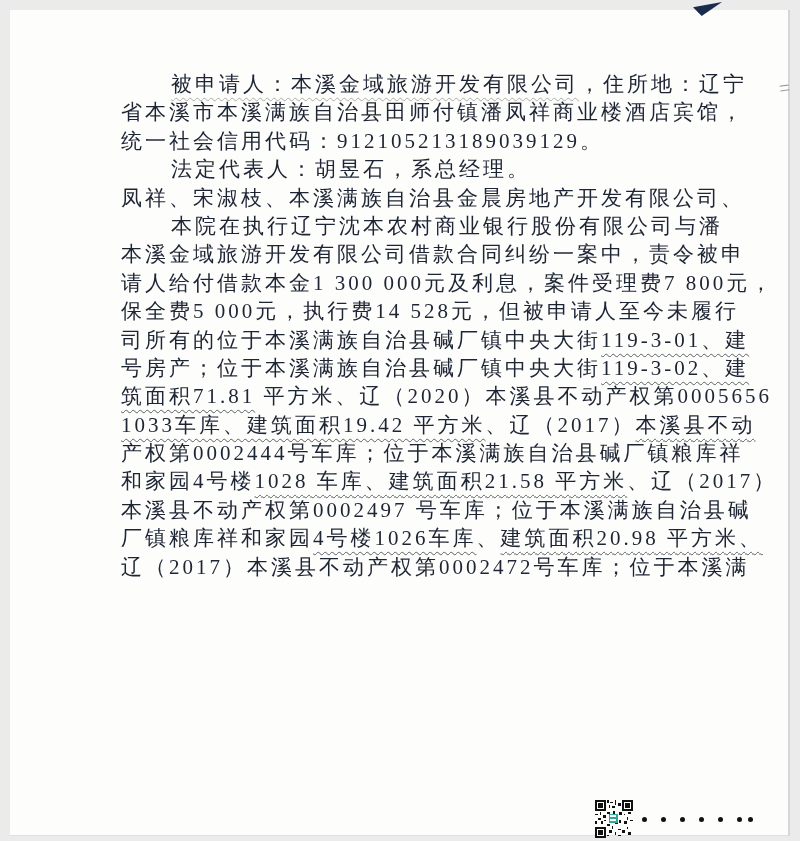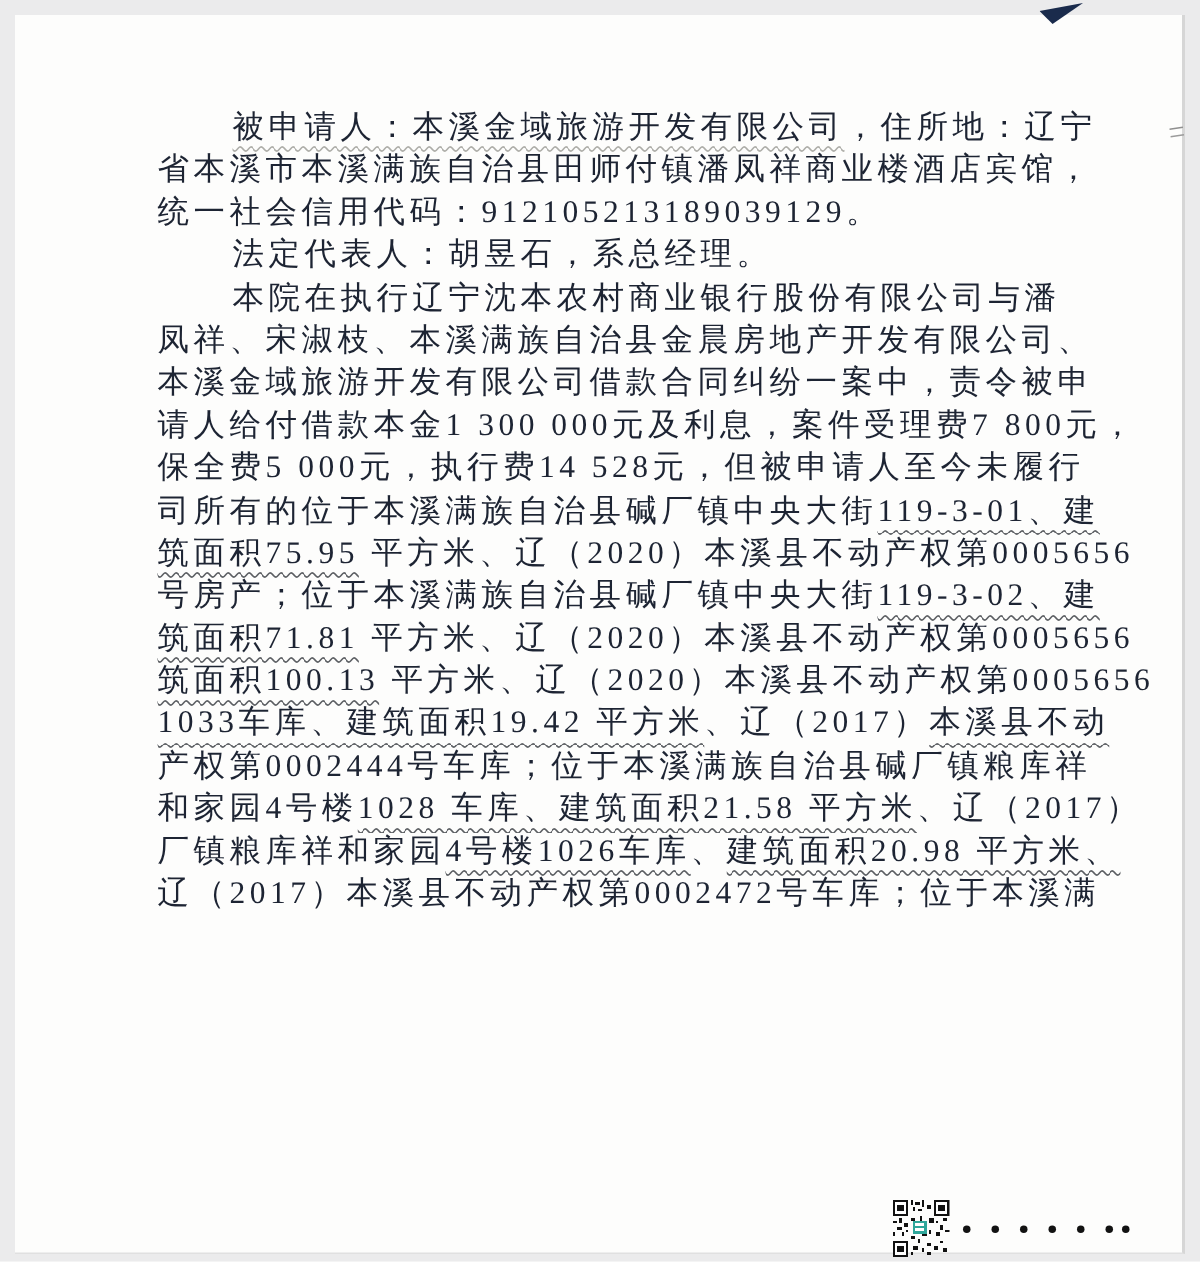--- a/index.html
+++ b/index.html
@@ -21,21 +21,21 @@
   .doc-body {
     position:absolute;
     left:95px; top:60px;
     width:630px;
     color:#1d2433;
     font-size:21px;
     line-height:28.4px;
     letter-spacing:3px;
     white-space:nowrap;
   }
-  .line { height:28.4px; }
+  .line { height:28.4px;margin-left:16px; }
   .line.indent { padding-left:50px; }
   .u {
     text-decoration:underline;
     text-decoration-style:wavy;
     text-decoration-color:#5c5f63;
     text-decoration-thickness:1px;
     text-underline-offset:6px;
   }
   .u-light { text-decoration-color:#adada8; }
   .corner-fold {
@@ -78,33 +78,32 @@
 </head>
 <body>
 
 <div class="paper">
 
   <div class="doc-body">
       <div class="line indent"><span class="u u-light">被申请人：本溪金域旅游开发有限公司</span><span>，住所地：辽宁</span></div>
       <div class="line"><span>省本溪市本溪满族自治县田师付镇潘凤祥商业楼酒店宾馆，</span></div>
       <div class="line"><span>统一社会信用代码：912105213189039129。</span></div>
       <div class="line indent"><span>法定代表人：胡昱石，系总经理。</span></div>
+      <div class="line"><span>凤祥、宋淑枝、本溪满族自治县金晨房地产开发有限公司、</span></div>
       <div class="line indent"><span>本院在执行辽宁沈本农村商业银行股份有限公司与潘</span></div>
-      <div class="line"><span>凤祥、宋淑枝、本溪满族自治县金晨房地产开发有限公司、</span></div>
       <div class="line"><span>本溪金域旅游开发有限公司借款合同纠纷一案中，责令被申</span></div>
       <div class="line"><span>请人给付借款本金1 300 000元及利息，案件受理费7 800元，</span></div>
       <div class="line"><span>保全费5 000元，执行费14 528元，但被申请人至今未履行</span></div>
       <div class="line"><span>司所有的位于本溪满族自治县碱厂镇中央大街</span><span class="u">119-3-01、建</span></div>
-      <div class="line"><span class="u">筑面积75.95</span><span> 平方米、辽（2020）本溪县不动产权第0005656</span></div>
       <div class="line"><span>号房产；位于本溪满族自治县碱厂镇中央大街</span><span class="u">119-3-02、建</span></div>
       <div class="line"><span class="u">筑面积71.81</span><span> 平方米、辽（2020）本溪县不动产权第0005656</span></div>
-      <div class="line"><span class="u">筑面积100.13</span><span> 平方米、辽（2020）本溪县不动产权第0005656</span></div>
       <div class="line"><span class="u">1033车库、建筑面积19.42 平方米</span><span>、辽（2017）</span><span class="u">本溪县不动</span></div>
       <div class="line"><span>产权第0002444号车库；位于本溪满族自治县碱厂镇粮库祥</span></div>
       <div class="line"><span>和家园4号楼</span><span class="u">1028 车库、建筑面积21.58 平方米</span><span>、辽（2017）</span></div>
+      <div class="line"><span>本溪县不动产权第0002497 号车库；位于本溪满族自治县碱</span></div>
       <div class="line"><span>厂镇粮库祥和家园</span><span class="u">4号楼1026车库</span><span>、</span><span class="u">建筑面积20.98 平方米、</span></div>
       <div class="line"><span>辽（2017）本溪县不动产权第0002472号车库；位于本溪满</span></div>
     </div>
 
   <div class="edge-mark"></div>
 
   <div class="qr">
     <svg viewBox="0 0 25 25" xmlns="http://www.w3.org/2000/svg">
 
       <g fill="#111111">

